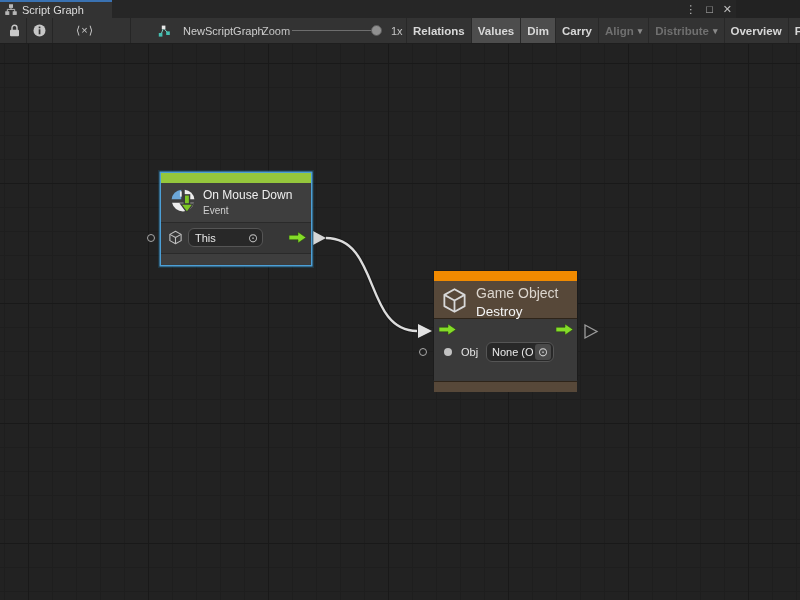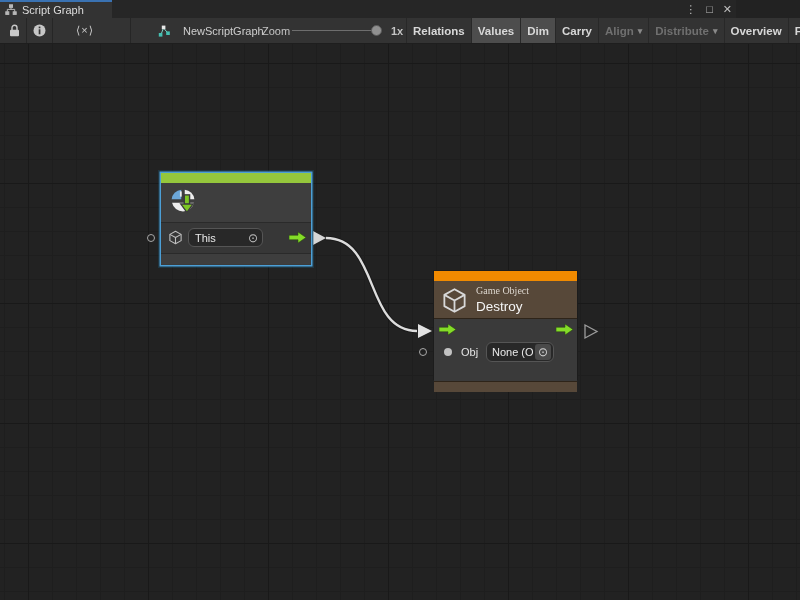--- a/index.html
+++ b/index.html
@@ -51,21 +51,21 @@
        box-shadow:0 0 0 1.5px #4C9FD6, 0 0 0 3px rgba(30,90,120,0.35);}
   .node2{left:433px;top:270px;width:145px;height:110px;background:#3A3A3A;
        border:1px solid #1C1C1C;}
   .accent{height:10px;width:100%;}
   .n-header{position:relative;box-sizing:border-box;border-bottom:1px solid #2A2A2A;}
   .node1 .n-header{height:40px;background:#3E3E3E;}
   .node2 .n-header{height:38px;background:#574839;border-bottom:1px solid #2E2419;}
   .n-title-block{position:absolute;left:42px;top:5px;}
   .n-title{font-size:12px;color:#EFEFEF;}
   .n-sub{font-size:10px;color:#CFCFCF;margin-top:3px;}
-  .node2 .cat{font-size:10px;color:#DCD6CE;font-family:Liberation Serif, serif;}
+  .node2 .cat{font-size:14px;color:#DCD6CE;}
   .node2 .n-title2{font-size:13.5px;color:#F4F4F4;margin-top:3px;}
   .n-body{position:relative;background:#373737;}
   .node1 .n-body{height:30px;}
   .node2 .n-body{height:62px;background:#3A3A3A;}
   .n-footer{box-sizing:border-box;border-top:1px solid #2A2A2A;}
   .node1 .n-footer{height:11px;background:#3E3E3E;}
   .node2 .n-footer{height:11px;background:#574839;border-top:1px solid #2E2419;}
 
   .field{position:absolute;box-sizing:border-box;background:#282828;border:1px solid #555555;
        border-radius:6px;color:#E8E8E8;font-size:11px;display:flex;align-items:center;
@@ -135,21 +135,21 @@
         <rect x="8.2" y="6.4" width="3.6" height="3.6" fill="#45C0B2"></rect>
       </svg>
       <span>NewScriptGraph</span>
     </div>
 
     <div class="abs" style="left:262px;color:#C4C4C4;">
       <span>Zoom</span>
     </div>
     <div class="zoom-track"></div>
     <div class="zoom-thumb"></div>
-    <div class="abs" style="left:391px;color:#C4C4C4;font-weight:bold;">
+    <div class="abs" style="left:391px;color:#C4C4C4;">
       <span>1x</span>
     </div>
 
     <div class="viewbtns">
       <div class="vbtn">
         <span>Relations</span>
       </div>
       <div class="vbtn active">
         <span>Values</span>
       </div>
@@ -200,20 +200,24 @@
       <svg width="28" height="28" viewBox="0 0 32 32" style="position:absolute;left:8px;top:4px;">
         <path d="M14 14 L14 3 A12 12 0 0 0 3 14 Z" fill="#6CA7D8"></path>
         <path d="M18 14 L18 3 A12 12 0 0 1 29 14 Z" fill="#EDEDED"></path>
         <path d="M3.5 18 A12.8 12.8 0 0 0 28.5 18 Z" fill="#EDEDED"></path>
         <rect x="12.5" y="5" width="2" height="6" fill="#EDEDED"></rect>
         <g stroke="#3B3B3B" stroke-width="1.6">
           <rect x="17.5" y="9" width="6" height="11" fill="#7CC724"></rect>
           <path d="M13.5 19.5 H27.5 L20.5 29 Z" fill="#7CC724"></path>
         </g>
       </svg>
+      <div class="n-title-block">
+        <div class="n-title">On Mouse Down</div>
+        <div class="n-sub">Event</div>
+      </div>
     </div>
     <div class="n-body">
       <svg width="15" height="15" viewBox="0 0 24 24" style="position:absolute;left:7px;top:7px;">
         <g stroke="#BFBFBF" stroke-width="1.7" fill="none" stroke-linejoin="round">
           <path d="M12 2 L21 7 V17 L12 22 L3 17 V7 Z"></path>
           <path d="M3 7 L12 12 L21 7 M12 12 V22"></path>
         </g>
       </svg>
       <div class="field" style="left:27px;top:5px;width:75px;height:19px;">
         <span>This</span>

